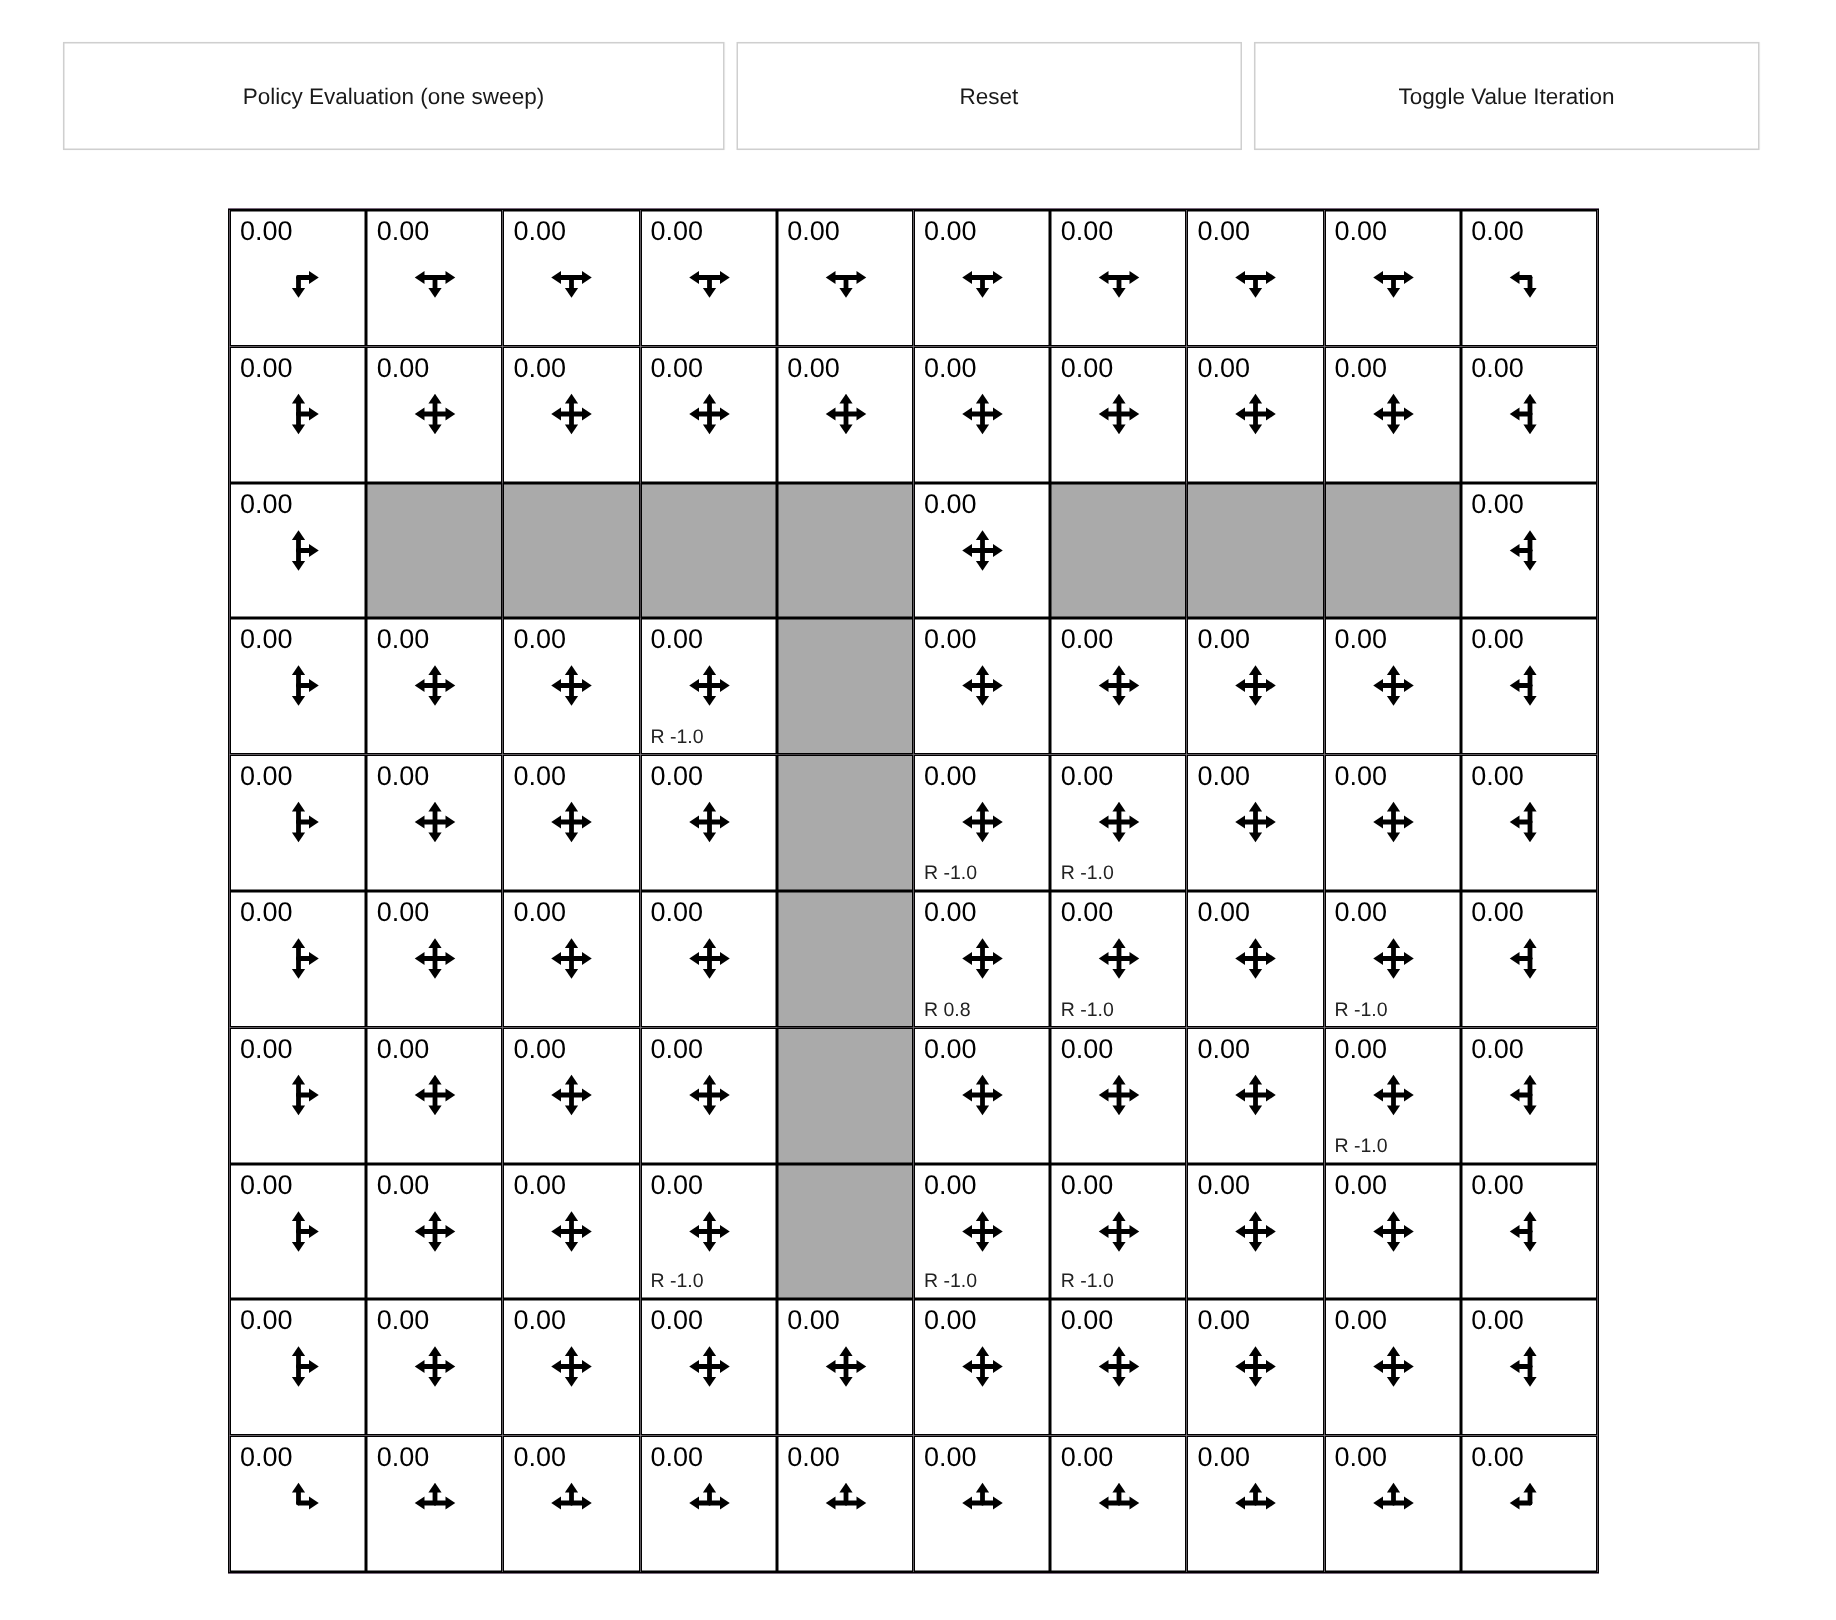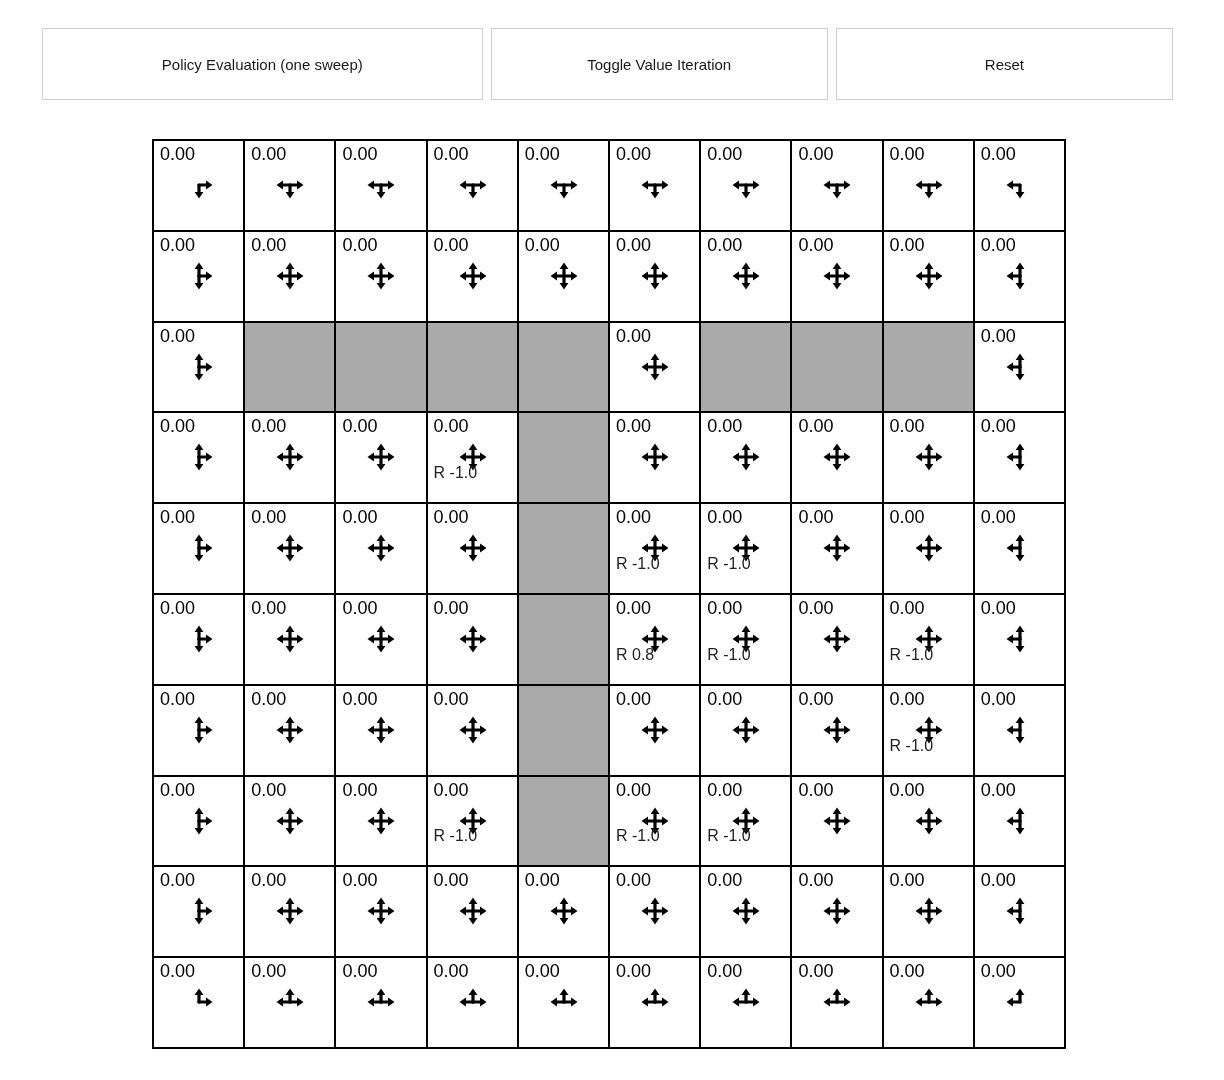--- a/index.html
+++ b/index.html
@@ -42,35 +42,35 @@
     border: 1px solid #000;
     background: #fff;
     overflow: hidden;
   }
   .value {
     position: absolute; top: 3px; left: 6px;
     font-size: 18px; line-height: 1.15; color: #000;
     white-space: nowrap;
   }
   .reward {
-    position: absolute; bottom: 20px; left: 6px;
-    font-size: 16px; color: #222;
+    position: absolute; bottom: 4px; left: 6px;
+    font-size: 13px; color: #222;
     white-space: nowrap;
   }
   .arrows {
     position: absolute; left: 28px; top: 27px;
   }
 </style>
 </head>
 <body>
 
 <div class="toolbar">
   <button class="btn btn-wide">Policy Evaluation (one sweep)</button>
+  <button class="btn">Reset</button>
   <button class="btn">Toggle Value Iteration</button>
-  <button class="btn">Reset</button>
 </div>
 
 <div class="grid" id="grid">
     <div class="cell">
       <span class="value">0.00</span>
       <svg width="34" height="34" viewBox="0 0 34 34" class="arrows">
         <line x1="17" y1="17" x2="24" y2="17" stroke="#000000" stroke-width="3.2" stroke-linecap="round"></line>
         <polygon points="30.5,17 24,21.4 24,12.6" fill="#000000"></polygon>
         <line x1="17" y1="17" x2="17" y2="24" stroke="#000000" stroke-width="3.2" stroke-linecap="round"></line>
         <polygon points="17,30.5 12.6,24 21.4,24" fill="#000000"></polygon>

